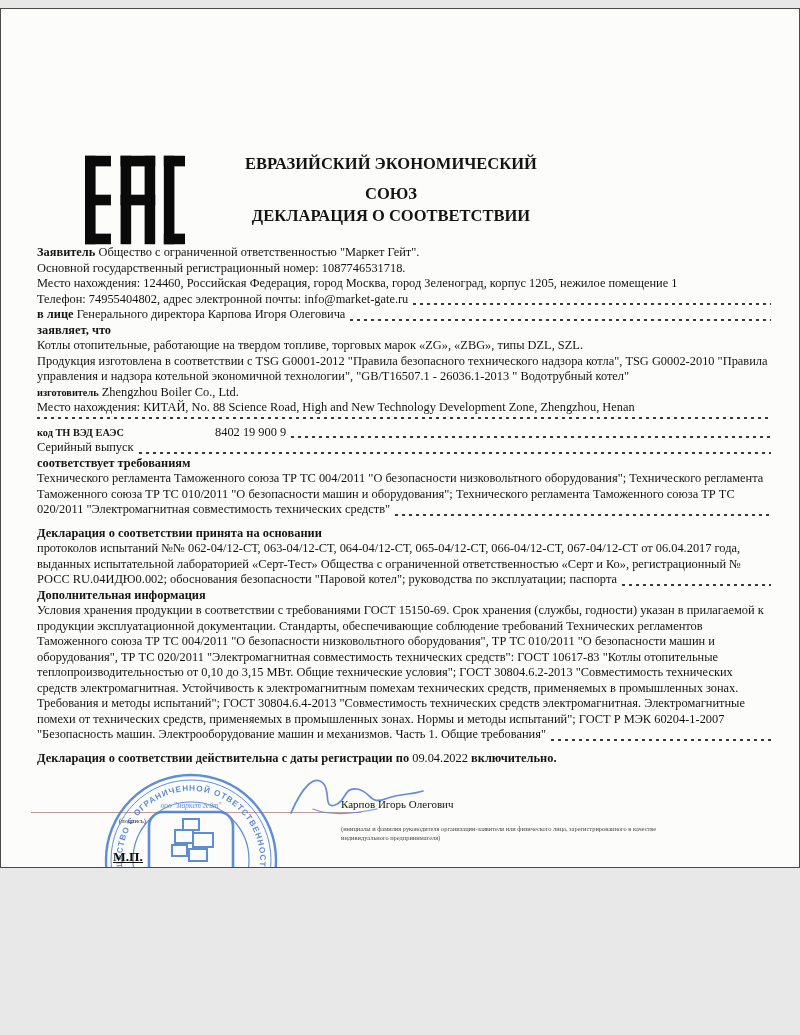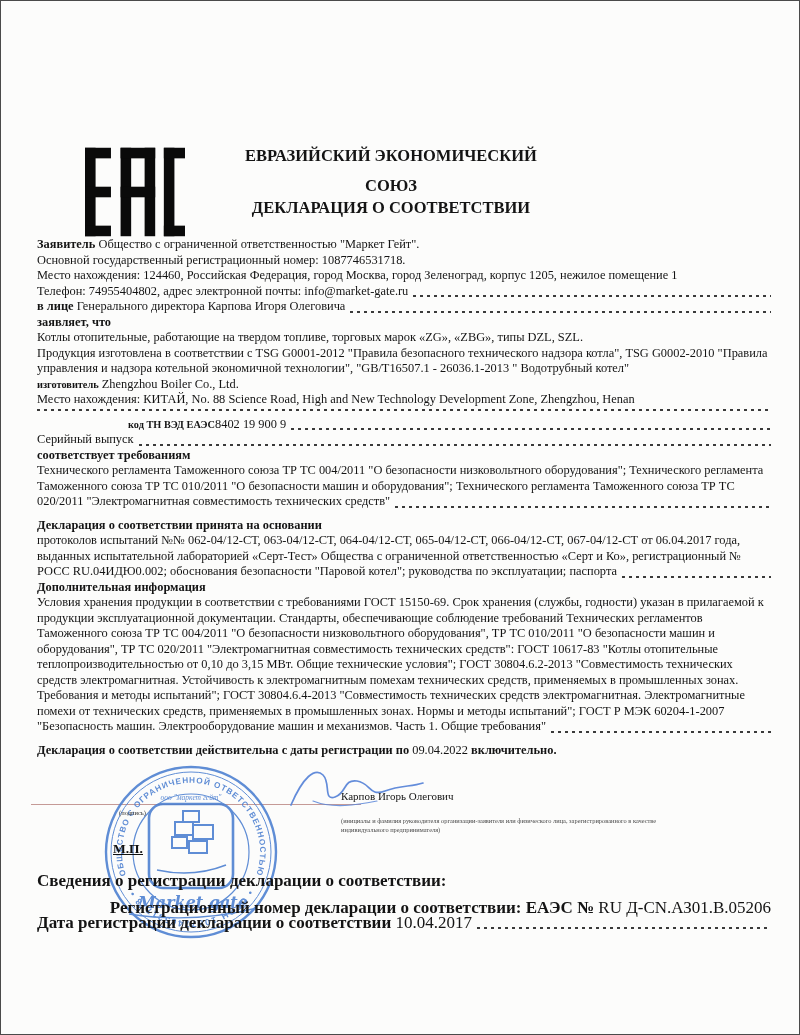--- a/index.html
+++ b/index.html
@@ -1,32 +1,32 @@
 <!DOCTYPE html>
 <html><head>
 <meta charset="utf-8">
 <style>
   html,body{margin:0;padding:0;background:#e8e8e8;}
   .page{
-    position:relative; width:800px; height:1035px; margin:0 auto;
+    position:relative; width:800px; height:860px; margin:8px auto;
     background:#fcfcfb; border:1px solid #4a4a4a; box-sizing:border-box;
     font-family:"Liberation Serif", serif; color:#141414; overflow:hidden;
   }
   
   .eac-logo{position:absolute; left:84px; top:145px; width:100px; height:92px;}
   .title{position:absolute; left:150px; top:144px; width:480px; text-align:center;
          font-weight:bold; font-size:16.5px; line-height:22px;}
   .title .t2{margin-top:8px;}
   
   .content{position:absolute; left:36px; right:28px; top:236px; font-size:12.4px; line-height:15.5px;}
   .tline{white-space:nowrap;}
   b.lbl{font-weight:bold;}
   .lbl-sm{font-weight:bold; font-size:10.3px;}
   .field{display:flex; align-items:baseline;}
-  .field > span{white-space:nowrap;text-align:right;}
+  .field > span{white-space:nowrap;}
   .fill{flex:1 1 auto; height:2px; margin-left:5px; margin-bottom:2px; align-self:flex-end;
         background:repeating-linear-gradient(90deg,#3a3a3a 0 3px,transparent 3px 7px);}
   .dotline{height:2px; margin-top:1px;
         background:repeating-linear-gradient(90deg,#3a3a3a 0 3px,transparent 3px 7px);}
   .heading{font-weight:bold;}
   .gap8{margin-top:8px;} .gap6{margin-top:6px;font-family:Liberation Serif, serif;}
   .code-label{display:inline-block; width:178px;}
   
   .sig-line{position:absolute; left:30px; top:803px; width:330px; height:1px; background:#c59a96;}
   .podpis{position:absolute; left:118px; top:808px; font-size:6.5px; color:#333;}

